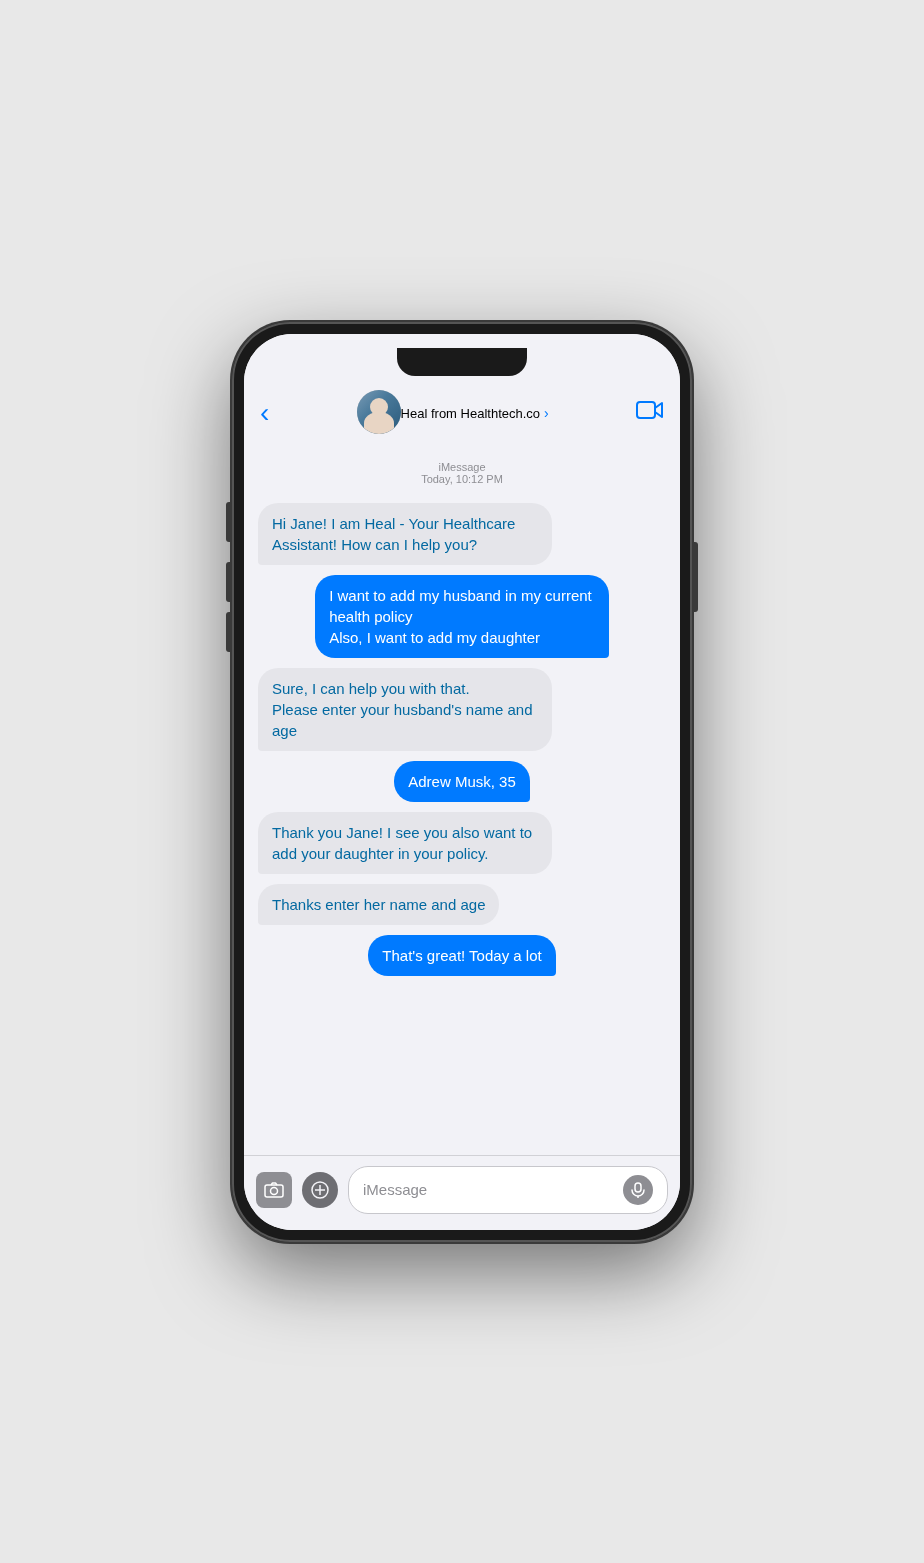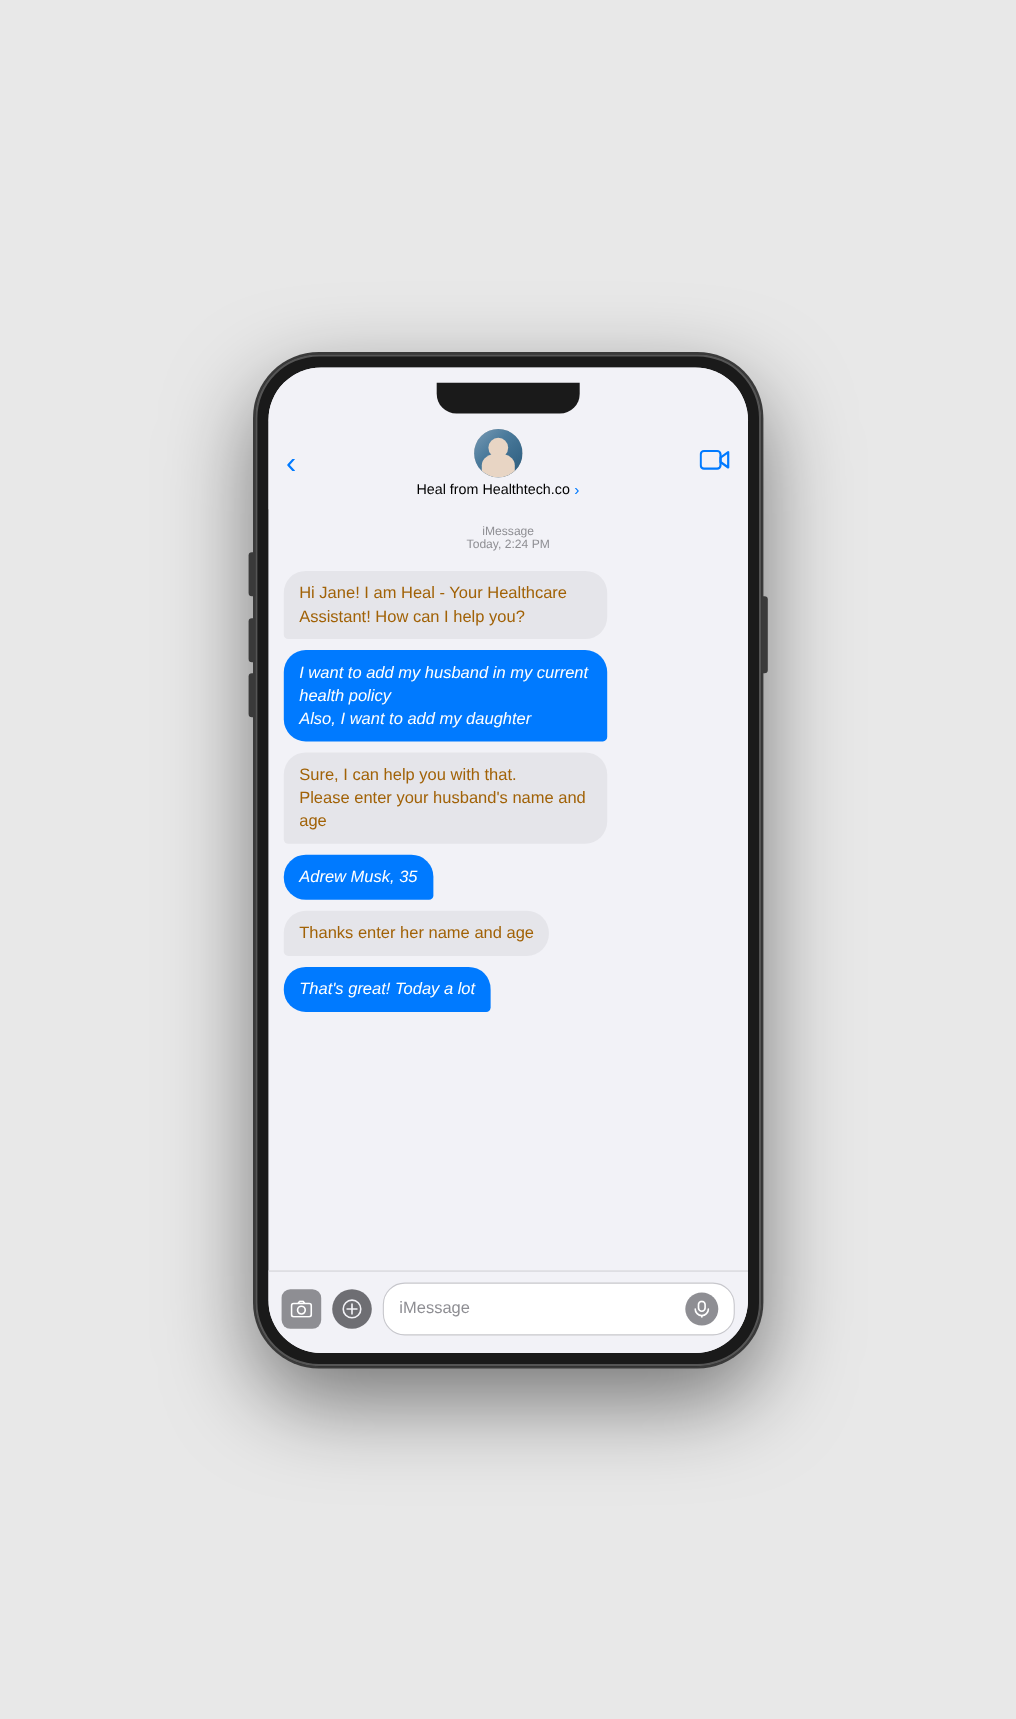--- a/index.html
+++ b/index.html
@@ -90,21 +90,21 @@
     .nav-back {
       color: #007aff;
       font-size: 28px;
       font-weight: 300;
       cursor: pointer;
       line-height: 1;
     }
 
     .nav-center {
       display: flex;
-      flex-direction: column;
+      flex-direction: row;
       align-items: center;
     }
 
     .avatar {
       width: 44px;
       height: 44px;
       border-radius: 50%;
       overflow: hidden;
       background: #c0c0c0;
       margin-bottom: 3px;
@@ -187,36 +187,35 @@
       display: flex;
       align-items: flex-end;
       gap: 8px;
     }
 
     .message-row.incoming {
       justify-content: flex-start;
     }
 
     .message-row.outgoing {
-      justify-content: flex-start;
-      font-style: italic;
+      justify-content: center;
     }
 
     .bubble {
       max-width: 72%;
       padding: 10px 14px;
       border-radius: 20px;
       font-size: 15px;
       line-height: 1.4;
       word-wrap: break-word;
     }
 
     .bubble.incoming-bubble {
       background: #e5e5ea;
-      color: #a16207;
+      color: #0369a1;
       border-bottom-left-radius: 4px;
     }
 
     .bubble.outgoing-bubble {
       background: #007aff;
       color: #fff;
       border-bottom-right-radius: 4px;
     }
 
     
@@ -306,21 +305,21 @@
           <rect x="1" y="3" width="18" height="16" rx="3" stroke="#007aff" stroke-width="2" fill="none"></rect>
           <path d="M19 9l7-5v14l-7-5V9z" stroke="#007aff" stroke-width="2" fill="none" stroke-linejoin="round"></path>
         </svg>
       </div>
     </div>
 
     <div class="messages-area">
 
       <div class="timestamp-label">
         <div>iMessage</div>
-        <div>Today, 2:24 PM</div>
+        <div>Today, 10:12 PM</div>
       </div>
 
       <div class="message-row incoming">
         <div class="bubble incoming-bubble">Hi Jane! I am Heal - Your Healthcare Assistant! How can I help you?</div>
       </div>
 
       <div class="message-row outgoing">
         <div class="bubble outgoing-bubble">
           <span>I want to add my husband in my current health policy<br>Also, I want to add my daughter</span>
         </div>
@@ -329,20 +328,25 @@
       <div class="message-row incoming">
         <div class="bubble incoming-bubble">
           <span>Sure, I can help you with that.<br>Please enter your husband's name and age</span>
         </div>
       </div>
 
       <div class="message-row outgoing">
         <div class="bubble outgoing-bubble">Adrew Musk, 35</div>
       </div>
 
+      <div class="message-row incoming">
+        <div class="bubble incoming-bubble">
+          <span>Thank you Jane! I see you also want to add your daughter in your policy.</span>
+        </div>
+      </div>
 
       <div class="message-row incoming">
         <div class="bubble incoming-bubble">Thanks enter her name and age</div>
       </div>
 
 
 
       <div class="message-row outgoing">
         <div class="bubble outgoing-bubble">That's great! Today a lot</div>
       </div>

